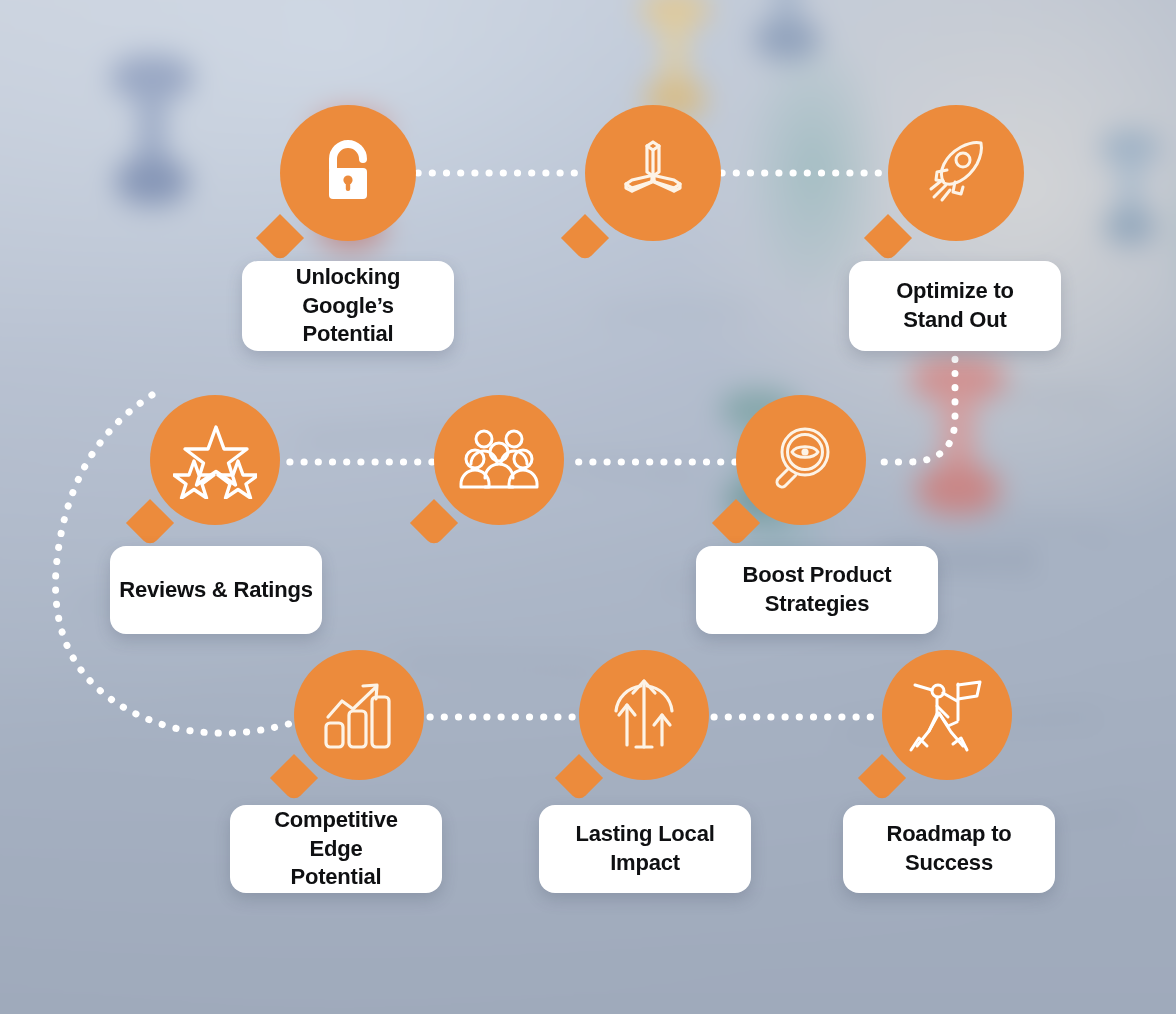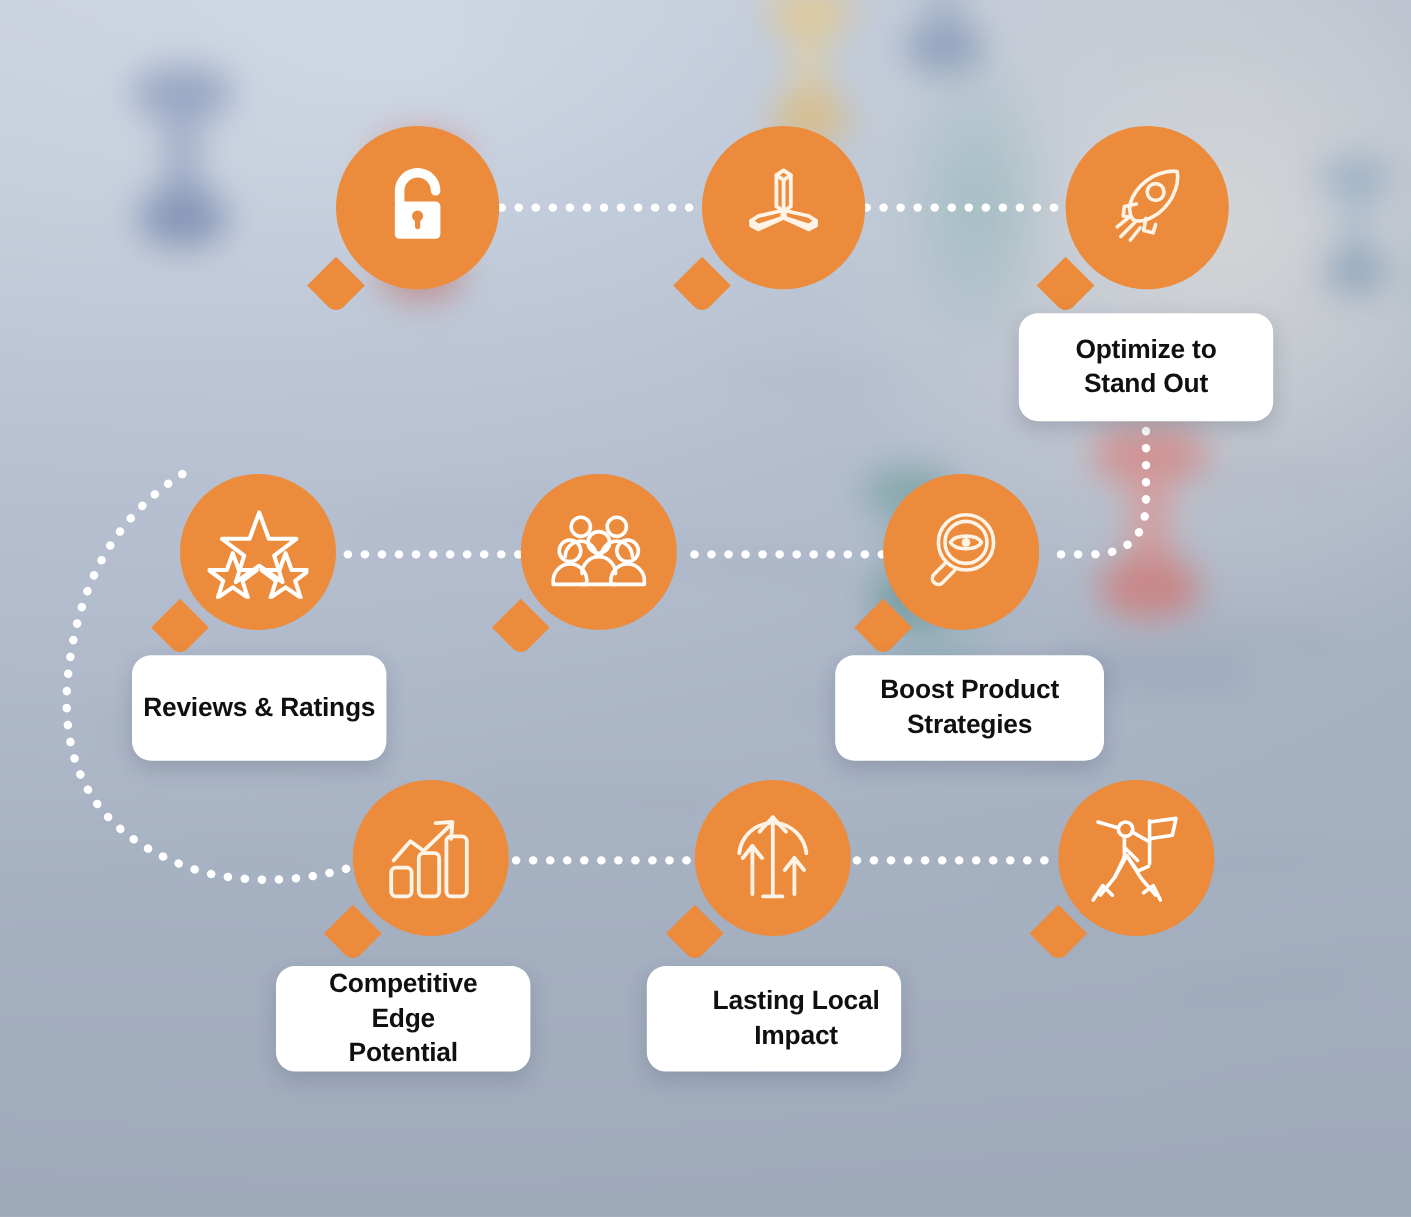--- a/index.html
+++ b/index.html
@@ -149,20 +149,26 @@
         <svg width="62" height="68" viewBox="0 0 62 68">
           <path d="M16 30 V20 a15 15 0 0 1 30 0" fill="none" stroke="#fff" stroke-width="8" stroke-linecap="round"></path>
           <rect x="12" y="29" width="38" height="31" rx="4" fill="#fff"></rect>
           <circle cx="31" cy="41" r="4.6" fill="#ec8b3c"></circle>
           <rect x="28.8" y="42" width="4.4" height="10" rx="2" fill="#ec8b3c"></rect>
         </svg>
       </span>
     </div>
     <div class="tail" style="top:116px;"></div>
   </div>
+  <div class="card" style="left:242px;top:261px;width:212px;height:90px;">
+    <span>
+      <span>Unlocking</span><br>
+      <span>Google’s Potential</span>
+    </span>
+  </div>
 
   <div class="node" style="left:585px;top:105px;">
     <div class="pin" style="left:0;top:0;">
       <span>
         <svg width="74" height="74" viewBox="0 0 74 74" fill="none" stroke="#fdf3e6" stroke-width="3.2" stroke-linejoin="round" stroke-linecap="round">
 
           <path d="M31 10 L37 6 L43 10 L43 36 L37 40 L31 36 Z"></path>
           <path d="M31 10 L37 14 L43 10"></path>
           <path d="M37 14 L37 40"></path>
 
@@ -209,21 +215,21 @@
           <circle cx="42" cy="30" r="23"></circle>
           <circle cx="42" cy="30" r="17.5"></circle>
           <path d="M29 30 C33 23 51 23 55 30 C51 37 33 37 29 30 Z"></path>
           <circle cx="42" cy="30" r="3.6" fill="#fdf3e6" stroke="none"></circle>
           <path d="M25.5 46.5 L15 57 a5 5 0 0 0 7 7 L32.5 53.5"></path>
         </svg>
       </span>
     </div>
     <div class="tail" style="top:111px;"></div>
   </div>
-  <div class="card" style="left:696px;top:546px;width:224px;height:88px;">
+  <div class="card" style="left:696px;top:546px;width:242px;height:88px;">
     <span>
       <span>Boost Product</span><br>
       <span>Strategies</span>
     </span>
   </div>
 
   <div class="node" style="left:434px;top:395px;">
     <div class="pin sm" style="left:0;top:0;">
       <span>
         <svg width="80" height="68" viewBox="0 0 80 68" fill="none" stroke="#ffffff" stroke-width="3" stroke-linejoin="round" stroke-linecap="round">
@@ -300,21 +306,21 @@
           <path d="M21 70 V 30"></path>
           <path d="M13 40 L21 30 L29 40"></path>
 
           <path d="M56 70 V 40"></path>
           <path d="M48 50 L56 40 L64 50"></path>
         </svg>
       </span>
     </div>
     <div class="tail" style="top:111px;"></div>
   </div>
-  <div class="card" style="left:539px;top:805px;width:212px;height:88px;justify-content:flex-end;">
+  <div class="card" style="left:539px;top:805px;width:212px;height:88px;">
     <span>
       <span>Lasting Local</span><br>
       <span>Impact</span>
     </span>
   </div>
 
   <div class="node" style="left:882px;top:650px;">
     <div class="pin sm" style="left:0;top:0;">
       <span>
         <svg width="84" height="78" viewBox="0 0 84 78" fill="none" stroke="#ffffff" stroke-width="3" stroke-linejoin="round" stroke-linecap="round">
@@ -331,14 +337,20 @@
 
           <path d="M12 70 L24 55 L34 37 L46 56 L58 70"></path>
           <path d="M34 37 L43 50 L52 46"></path>
           <path d="M6 74 L14 62 L22 70"></path>
           <path d="M62 74 L56 62 L48 68"></path>
         </svg>
       </span>
     </div>
     <div class="tail" style="top:111px;"></div>
   </div>
+  <div class="card" style="left:843px;top:805px;width:212px;height:88px;">
+    <span>
+      <span>Roadmap to</span><br>
+      <span>Success</span>
+    </span>
+  </div>
 
 </div>
 
 </body></html>

